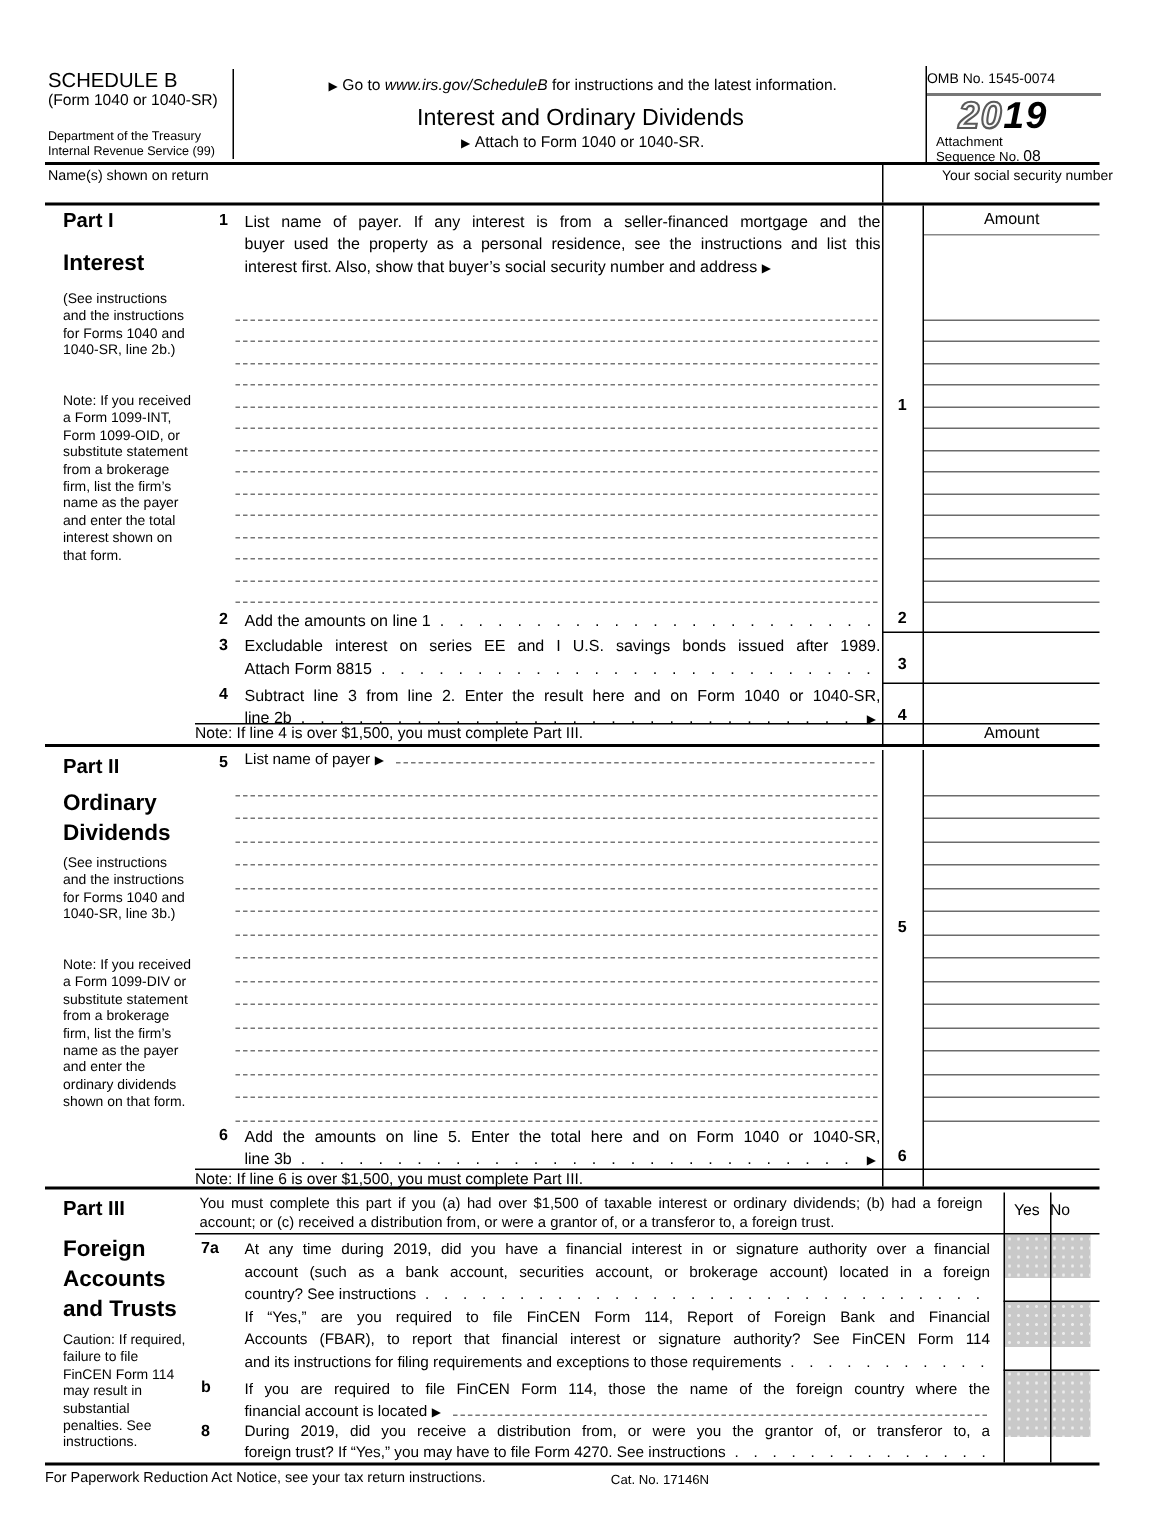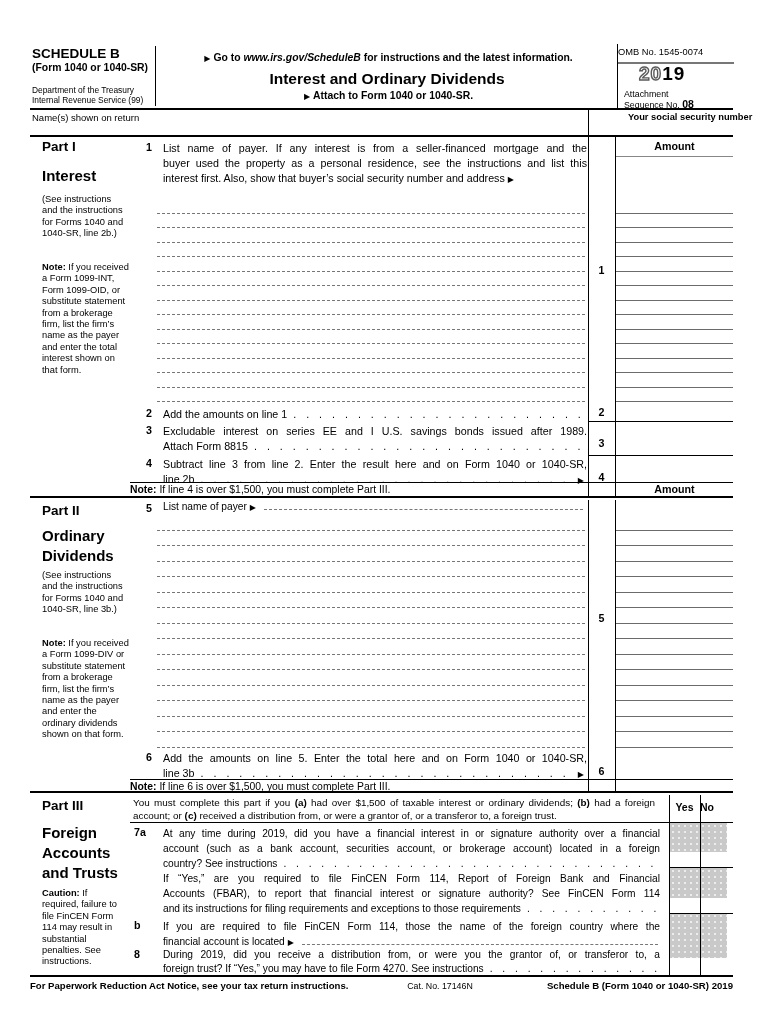--- a/index.html
+++ b/index.html
@@ -2,21 +2,21 @@
 <html><head>
 <meta charset="utf-8">
 <style>
   html,body{margin:0;padding:0;background:#fff;}
   .page{position:relative;width:770px;height:1024px;background:#fff;color:#000;
         font-family:"Liberation Sans","DejaVu Sans",sans-serif;overflow:hidden;}
   .abs{position:absolute;}
   .vl{position:absolute;width:1px;background:#000;}
   .hl{position:absolute;height:1px;background:#000;}
   .hl2{position:absolute;height:2px;background:#000;}
-  .b{font-weight:bold;}
+  .b{font-weight:normal;}
   .i{font-style:italic;}
   .fs9{font-size:9.3px;line-height:11.4px;}
   .item{font-size:10.7px;line-height:15px;}
   .q{font-size:10.2px;line-height:15px;}
   .just{text-align:justify;text-align-last:justify;}
   .leader{display:flex;align-items:baseline;}
   .dots{flex:1;overflow:hidden;white-space:nowrap;letter-spacing:3.5px;margin-left:6px;}
   .dashfill{flex:1;border-bottom:1px dashed #777;margin:0 2px 2px 5px;}
   .num{font-weight:bold;font-size:10.7px;text-align:right;}
   .boxnum{position:absolute;width:27px;text-align:center;font-weight:bold;font-size:10.7px;}
@@ -50,21 +50,21 @@
         <span class="arrow">▶</span><span>Go to </span><span class="i">www.irs.gov/ScheduleB</span><span> for instructions and the latest information.</span>
       </div>
       <div class="b" style="font-size:15.5px;margin-top:7px;">Interest and Ordinary Dividends</div>
       <div class="b" style="font-size:10.4px;margin-top:2px;">
         <span class="arrow">▶</span><span>Attach to Form 1040 or 1040-SR.</span>
       </div>
     </div>
     <div class="abs" style="left:587px;top:0;width:116px;height:64px;border-left:1px solid #000;">
       <div style="font-size:9.3px;margin-top:3px;">OMB No. 1545-0074</div>
       <div class="abs" style="left:0;top:18px;width:100%;height:2px;background:#777;"></div>
-      <div class="abs" style="left:21px;top:19px;font-size:19px;font-weight:bold;letter-spacing:1px;">
+      <div class="abs" style="left:21px;top:19px;font-size:25px;font-weight:bold;letter-spacing:1px;font-style:italic;">
         <span class="yr-outline">20</span><span>19</span>
       </div>
       <div class="abs" style="left:6px;top:45px;font-size:8.8px;line-height:10px;">
         <span>Attachment</span><br>
         <span>Sequence No. </span><span class="b" style="font-size:10.5px;">08</span>
       </div>
     </div>
   </div>
   <div class="hl2" style="left:30px;top:108px;width:703px;"></div>
 
@@ -313,15 +313,14 @@
           <span class="dots">. . . . . . . . . . . . . . . . . . . . . . . . . . . . . . . . . . . . . . . . . . . . . . . . . .</span>
         </div>
     </div>
     <div class="cell" style="left:640px;top:163px;width:29px;height:17px;"></div>
     <div class="cell" style="left:671px;top:163px;width:26px;height:17px;"></div>
   </div>
   <div class="hl2" style="left:30px;top:975px;width:703px;"></div>
 
   <div class="b abs" style="left:30px;top:980px;font-size:9.6px;">For Paperwork Reduction Act Notice, see your tax return instructions.</div>
   <div class="abs" style="left:340px;top:981px;width:200px;text-align:center;font-size:8.8px;">Cat. No. 17146N</div>
-  <div class="b abs" style="left:430px;top:980px;width:303px;text-align:right;font-size:9.6px;">Schedule B (Form 1040 or 1040-SR) 2019</div>
 
 </div>
 
 </body></html>

